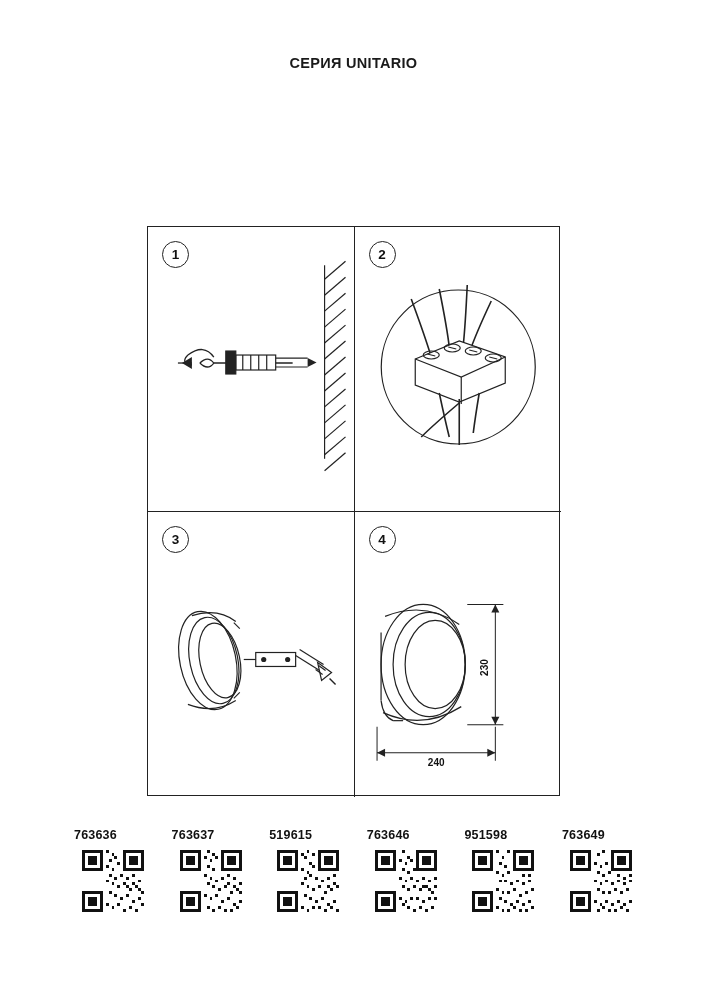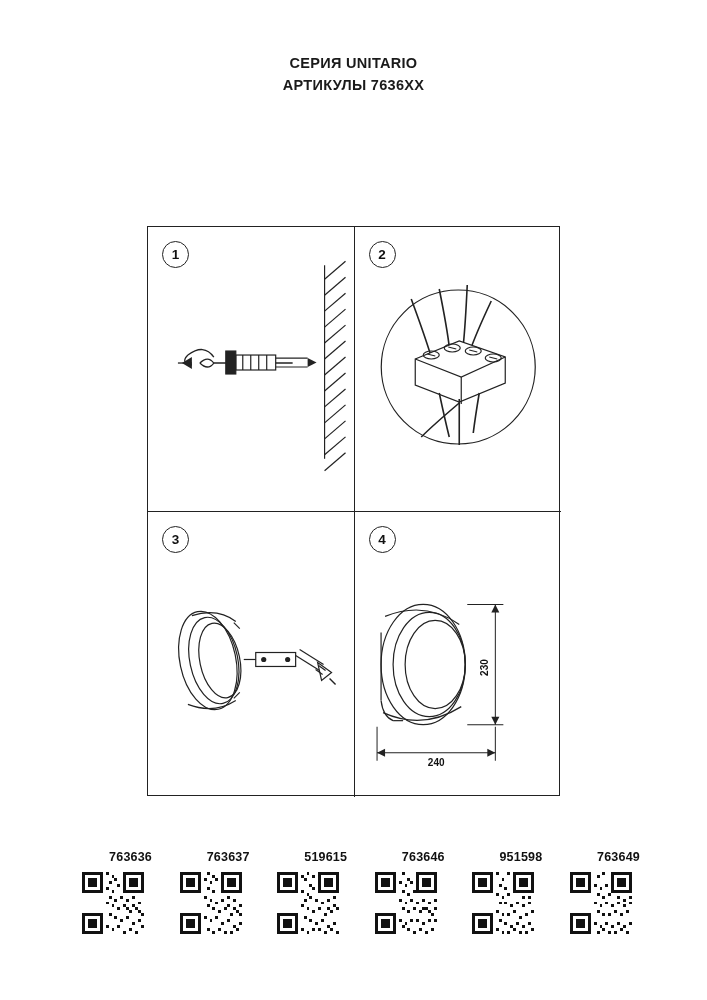--- a/index.html
+++ b/index.html
@@ -100,22 +100,21 @@
   .codes {
     position: absolute;
     left: 74px;
     top: 828px;
     width: 566px;
     display: flex;
     justify-content: space-between;
   }
   .code-item {
     width: 78px;
-    text-align: right;
-    margin-top: 22px;
+    text-align: left;
   }
   .code-label {
     font-size: 12.5px;
     font-weight: bold;
     color: #111;
     letter-spacing: 0.2px;
     margin-bottom: 8px;
   }
   .qr {
     width: 62px;
@@ -125,21 +124,20 @@
     image-rendering: pixelated;
   }
 </style>
 </head>
 <body>
 
 <div class="page">
 
   <div class="header">
     <div class="series-line">СЕРИЯ UNITARIO</div>
-    <div class="article-line">АРТИКУЛЫ 7636ХХ</div>
   </div>
 
   <div class="title">
   </div>
 
   <div class="grid">
 
     <div class="cell c1">
       <div class="step-badge">1</div>
       <div class="art">

